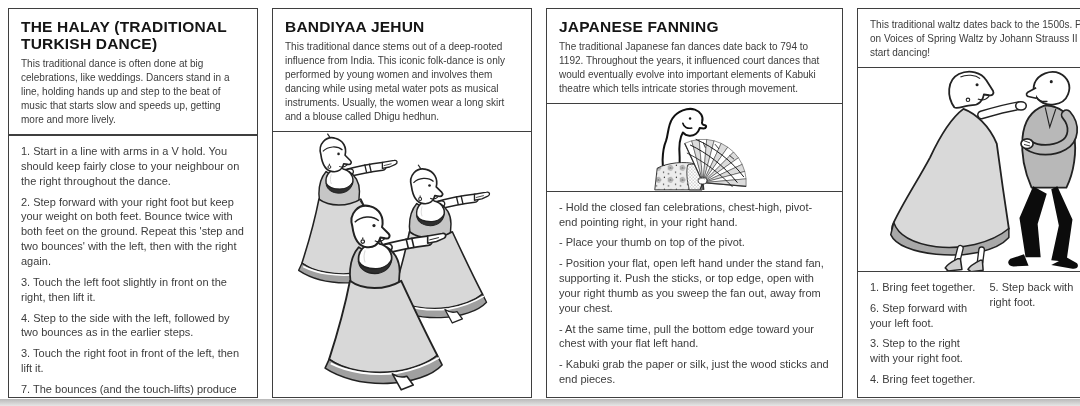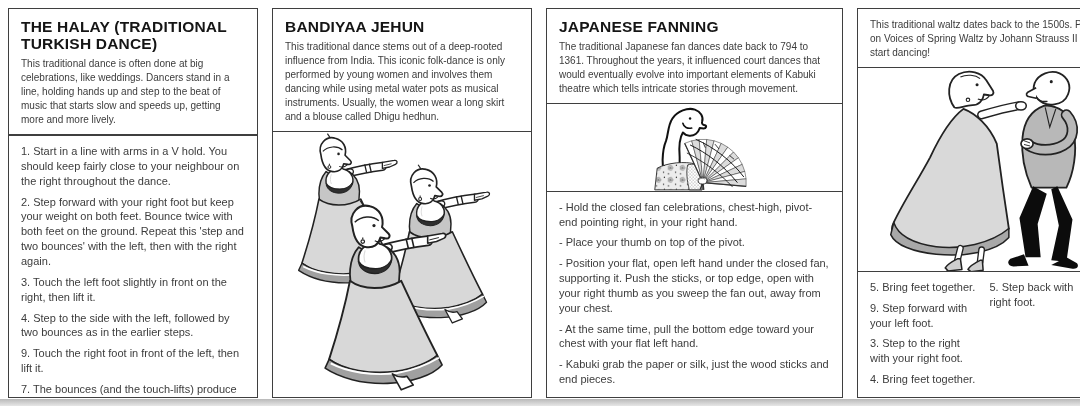--- a/index.html
+++ b/index.html
@@ -64,21 +64,21 @@
         </g>
         <use href="#hman" transform="translate(6,38) scale(0.9)"></use>
         <use href="#hman" transform="translate(96,22) scale(1.08)"></use>
       </svg>
     </div>
     <div class="steps">
       <p>1. Start in a line with arms in a V hold. You should keep fairly close to your neighbour on the right throughout the dance.</p>
       <p>2. Step forward with your right foot but keep your weight on both feet. Bounce twice with both feet on the ground. Repeat this 'step and two bounces' with the left, then with the right again.</p>
       <p>3. Touch the left foot slightly in front on the right, then lift it.</p>
       <p>4. Step to the side with the left, followed by two bounces as in the earlier steps.</p>
-      <p>9. Touch the right foot in front of the left, then lift it.</p>
+      <p>3. Touch the right foot in front of the left, then lift it.</p>
       <p>7. The bounces (and the touch-lifts) produce a constant pulse throughout the dance.</p>
     </div>
   </section>
 
   <section class="panel w2">
     <header class="panel-header">
       <h1 class="panel-title">BANDIYAA JEHUN</h1>
       <p class="panel-desc">This traditional dance stems out of a deep-rooted influence from India. This iconic folk-dance is only performed by young women and involves them dancing while using metal water pots as musical instruments. Usually, the women wear a long skirt and a blouse called Dhigu hedhun.</p>
     </header>
     <div class="figure">
@@ -111,21 +111,21 @@
         <use href="#bwoman" transform="translate(2,2) scale(0.80)"></use>
         <use href="#bwoman" transform="translate(112,40) scale(0.82)"></use>
         <use href="#bwoman" transform="translate(34,84) scale(0.98)"></use>
       </svg>
     </div>
   </section>
 
   <section class="panel w3">
     <header class="panel-header">
       <h1 class="panel-title">JAPANESE FANNING</h1>
-      <p class="panel-desc">The traditional Japanese fan dances date back to 794 to 1361. Throughout the years, it influenced court dances that would eventually evolve into important elements of Kabuki theatre which tells intricate stories through movement.</p>
+      <p class="panel-desc">The traditional Japanese fan dances date back to 794 to 1192. Throughout the years, it influenced court dances that would eventually evolve into important elements of Kabuki theatre which tells intricate stories through movement.</p>
     </header>
     <div class="figure">
       <svg viewBox="0 0 258 216">
         <defs>
           <pattern id="flor" width="30" height="30" patternUnits="userSpaceOnUse">
             <rect width="30" height="30" fill="#ececec"></rect>
             <g fill="#fff" stroke="#222" stroke-width="1">
               <circle cx="13" cy="9" r="2.4"></circle>
                 <circle cx="10.2" cy="12.8" r="2.4"></circle>
                 <circle cx="5.8" cy="11.4" r="2.4"></circle>
@@ -168,21 +168,21 @@
           <path d="M150,95 l6,14 M180,100 l10,12 M216,128 l12,10" stroke="#111" stroke-width="2" fill="none"></path>
         </g>
         <path d="M150,196 L143,213 M150,196 L152,214" stroke="#333" stroke-width="3.5" fill="none"></path>
         <ellipse cx="149" cy="191" rx="11" ry="8.5" fill="#fff" stroke="#222" stroke-width="2.2"></ellipse>
         <path d="M141,188 C145,184 151,184 155,187" stroke="#222" stroke-width="1.5" fill="none"></path>
       </svg>
     </div>
     <div class="steps">
       <p>- Hold the closed fan celebrations, chest-high, pivot-end pointing right, in your right hand.</p>
       <p>- Place your thumb on top of the pivot.</p>
-      <p>- Position your flat, open left hand under the closed fan, supporting it. Push the sticks, or top edge, open with your right thumb as you sweep the fan out, away from your chest.</p>
+      <p>- Position your flat, open left hand under the stand fan, supporting it. Push the sticks, or top edge, open with your right thumb as you sweep the fan out, away from your chest.</p>
       <p>- At the same time, pull the bottom edge toward your chest with your flat left hand.</p>
       <p>- Kabuki grab the paper or silk, just the wood sticks and end pieces.</p>
     </div>
   </section>
 
   <section class="panel w4">
     <header class="panel-header">
       <p class="panel-desc">This traditional waltz dates back to the 1500s. Put on Voices of Spring Waltz by Johann Strauss II and start dancing!</p>
     </header>
     <div class="figure">
@@ -219,22 +219,22 @@
         <g>
           <path d="M236,62 C248,76 246,94 232,102 C218,110 198,110 186,102" stroke="#222" stroke-width="15" fill="none" stroke-linecap="round"></path>
           <path d="M236,62 C248,76 246,94 232,102 C218,110 198,110 186,102" stroke="#b8b8b8" stroke-width="10.5" fill="none" stroke-linecap="round"></path>
           <ellipse cx="184" cy="100" rx="8" ry="6.5" fill="#fff" stroke="#222" stroke-width="2.2"></ellipse>
           <path d="M180,96 l8,3 M180,101 l8,2" stroke="#222" stroke-width="1.2" fill="none"></path>
         </g>
       </svg>
     </div>
     <div class="steps two-col">
       <div class="col">
-        <p>5. Bring feet together.</p>
-        <p>9. Step forward with your left foot.</p>
+        <p>1. Bring feet together.</p>
+        <p>6. Step forward with your left foot.</p>
         <p>3. Step to the right with your right foot.</p>
         <p>4. Bring feet together.</p>
       </div>
       <div class="col">
         <p>5. Step back with right foot.</p>
       </div>
     </div>
   </section>
 
 </div>

